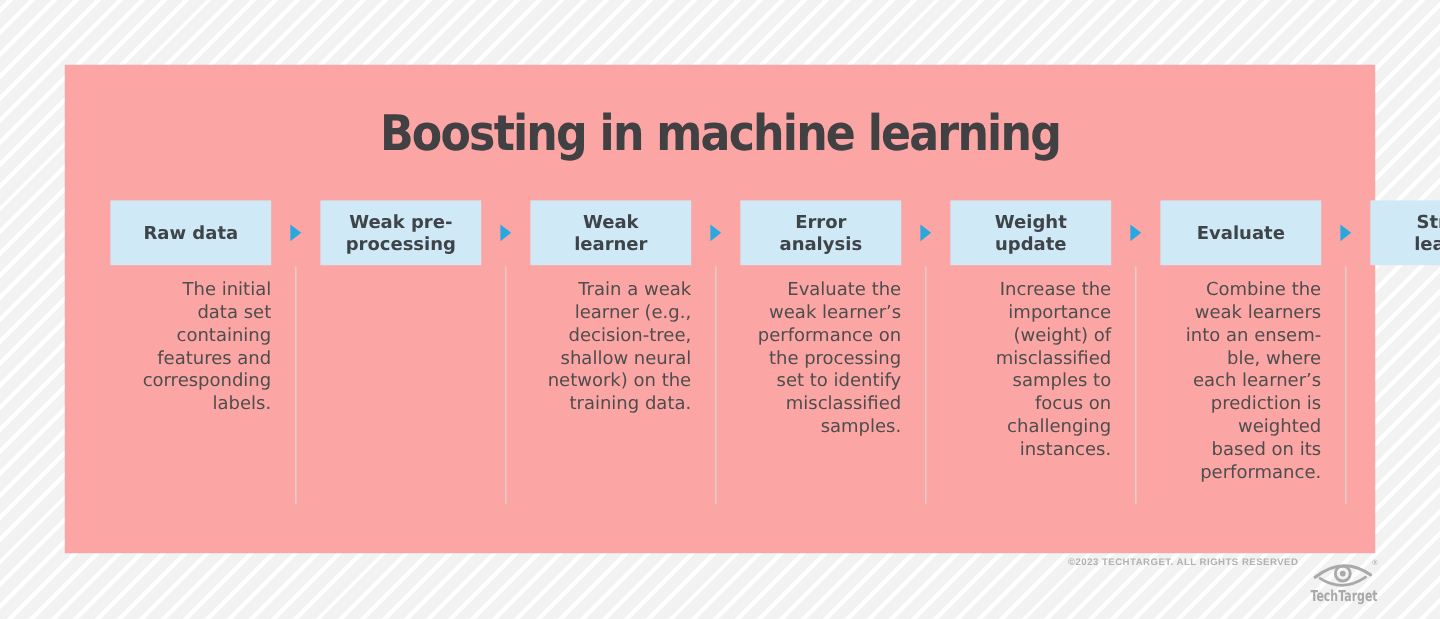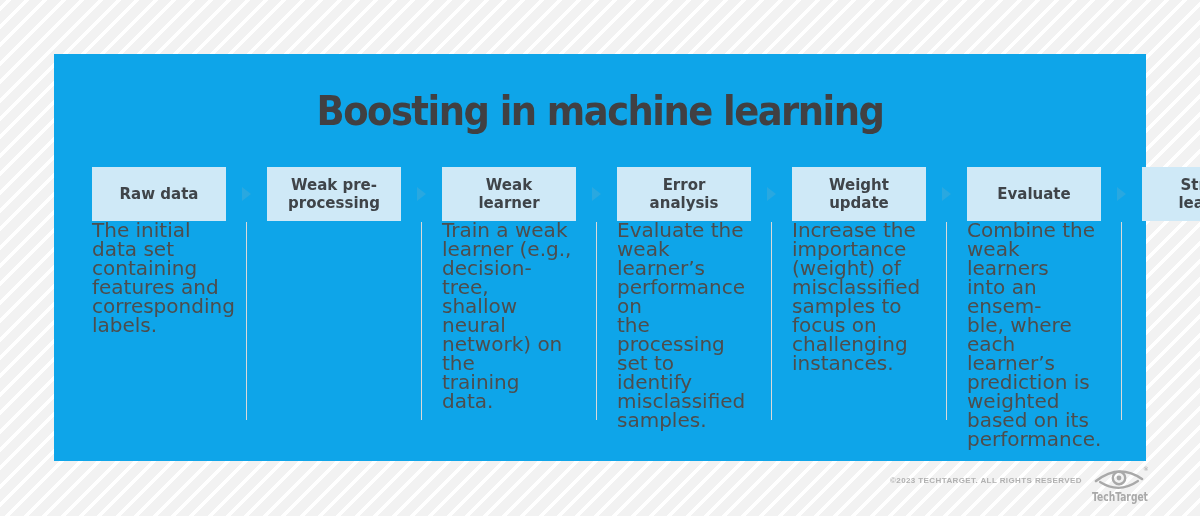--- a/index.html
+++ b/index.html
@@ -10,21 +10,21 @@
       -45deg,
       #f2f2f2 0px, #f2f2f2 9.5px,
       #ffffff 9.5px, #ffffff 13px
     );
     position: relative;
   }
   .card {
     position: absolute;
     left: 54px; top: 54px;
     width: 1092px; height: 407px;
-    background: #0ea5e9;
+    background: #fca5a5;
   }
   h1.title {
     position: absolute;
     top: 33px; left: 0; right: 0;
     text-align: center;
     font-size: 41px;
     line-height: 49px;
     font-weight: bold;
     letter-spacing: -1.5px;
     color: #414042;
@@ -47,24 +47,25 @@
   }
   .step-label {
     font-size: 15px;
     line-height: 18px;
     font-weight: bold;
     color: #3f4449;
     text-align: center;
     white-space: pre-line;
   }
   .step-desc {
-    font-size: 20px;
+    margin-top: 11px;
+    font-size: 15px;
     line-height: 19px;
     color: #4d4d4d;
-    text-align: left;
+    text-align: right;
     white-space: pre-line;
   }
   .gap { width: 13px; flex: none; position: relative; }
   .arrow {
     position: absolute;
     top: 20px; left: 2px;
     width: 0; height: 0;
     border-top: 7px solid transparent;
     border-bottom: 7px solid transparent;
     border-left: 9px solid #29a8e0;
@@ -72,21 +73,21 @@
   .divider {
     position: absolute;
     top: 55px; left: 6px;
     width: 1px; height: 198px;
     background: #d9d9d9;
   }
   .footer {
     position: absolute;
     top: 464px; right: 52px;
     display: flex;
-    align-items: center;
+    align-items: flex-start;
     gap: 10px;
   }
   .copyright {
     font-family: "Liberation Sans", sans-serif;
     font-size: 8px;
     font-weight: bold;
     letter-spacing: 0.4px;
     color: #b1b1b1;
     margin-bottom: 8px;
     white-space: nowrap;

